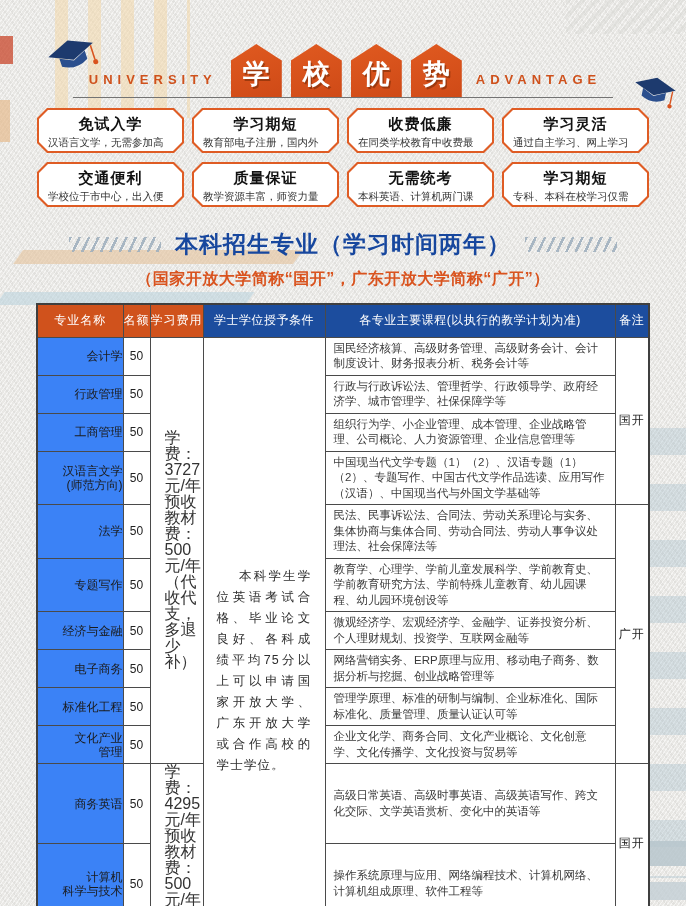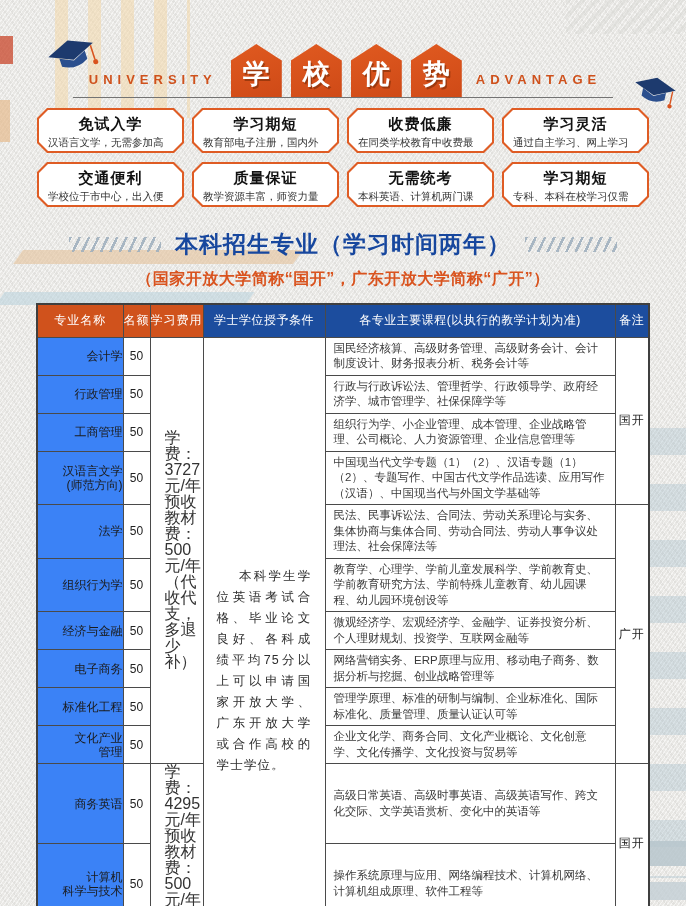--- a/index.html
+++ b/index.html
@@ -238,21 +238,21 @@
       <td class="quota">50</td>
       <td class="courses">中国现当代文学专题（1）（2）、汉语专题（1）（2）、专题写作、中国古代文学作品选读、应用写作（汉语）、中国现当代与外国文学基础等</td>
     </tr>
     <tr class="h3">
       <td class="name">法学</td>
       <td class="quota">50</td>
       <td class="courses">民法、民事诉讼法、合同法、劳动关系理论与实务、集体协商与集体合同、劳动合同法、劳动人事争议处理法、社会保障法等</td>
       <td class="remark" rowspan="6">广开</td>
     </tr>
     <tr class="h3">
-      <td class="name">组织行为学</td>
+      <td class="name">专题写作</td>
       <td class="quota">50</td>
       <td class="courses">教育学、心理学、学前儿童发展科学、学前教育史、学前教育研究方法、学前特殊儿童教育、幼儿园课程、幼儿园环境创设等</td>
     </tr>
     <tr class="h2">
       <td class="name">经济与金融</td>
       <td class="quota">50</td>
       <td class="courses">微观经济学、宏观经济学、金融学、证券投资分析、个人理财规划、投资学、互联网金融等</td>
     </tr>
     <tr class="h2">
       <td class="name">电子商务</td>

